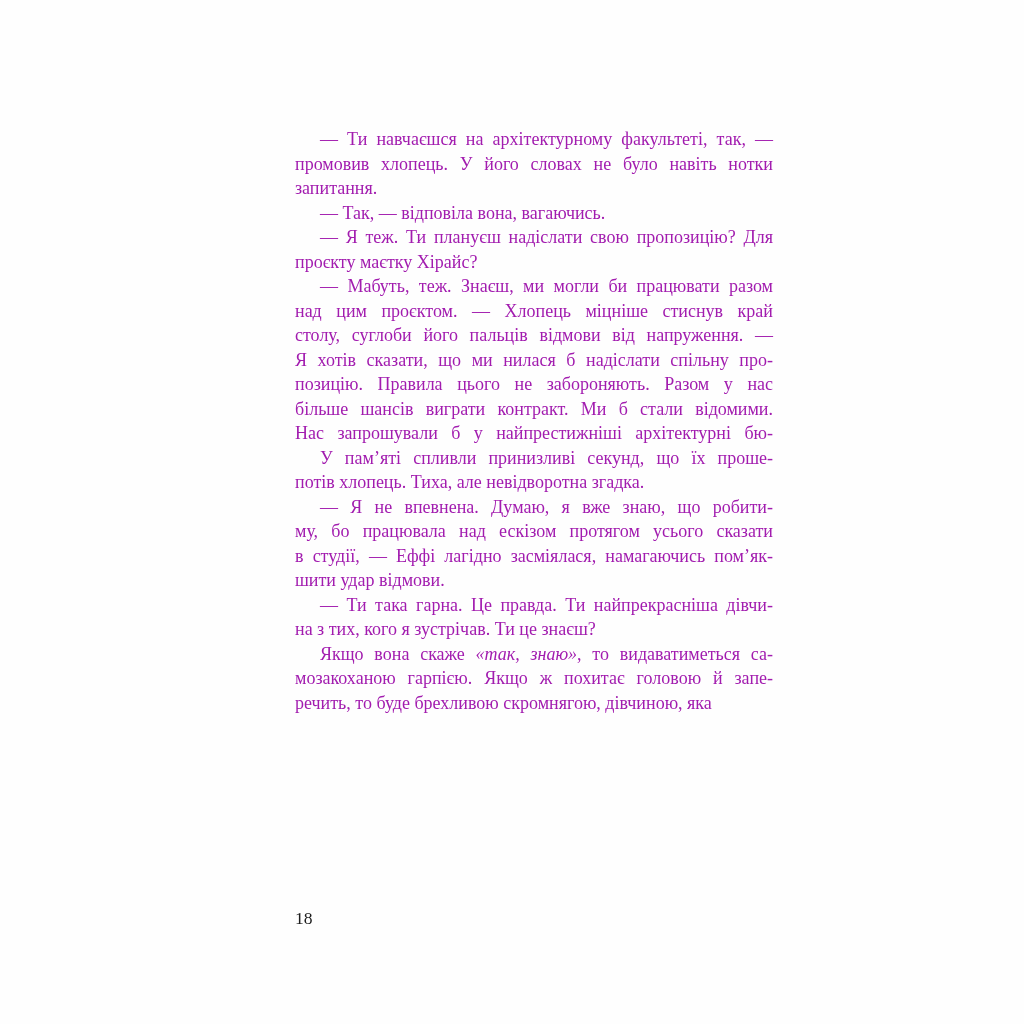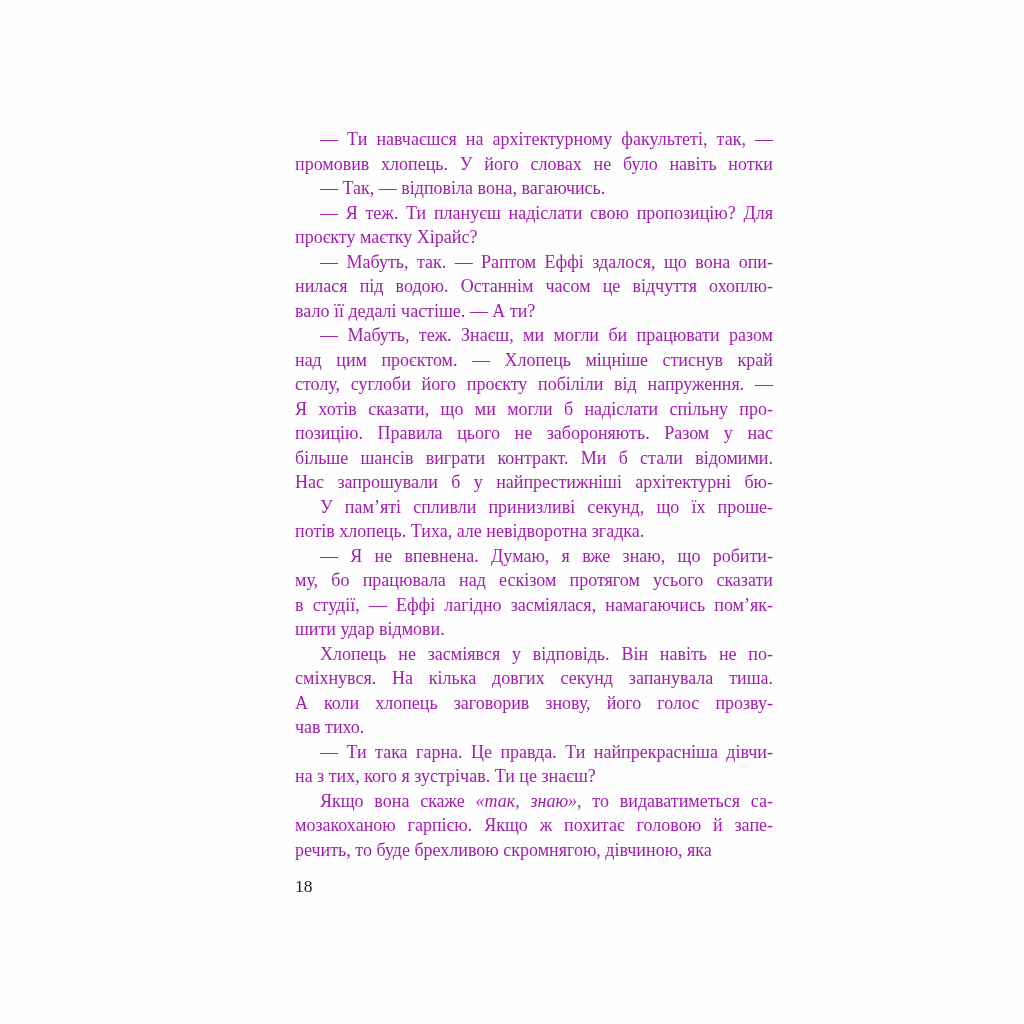--- a/index.html
+++ b/index.html
@@ -41,74 +41,64 @@
     text-indent: 25px;
   }
   .text-line.para-last {
     text-align-last: left;
   }
   .text-line i {
   }
   .page-number {
     position: absolute;
     left: 295px;
-    top: 874px;
+    top: 906px;
     font-size: 17.6px;
     line-height: 24.5px;
     color: #1e1e1e;
     text-align: right;
   }
 </style>
 </head>
 <body>
 
 <div class="book-page">
   <div class="text-block" id="text-block">
       <div class="paragraph">
         <div class="text-line para-first">— Ти навчаєшся на архітектурному факультеті, так, —</div>
         <div class="text-line">промовив хлопець. У його словах не було навіть нотки</div>
+        <div class="text-line para-last">запитання.</div>
       </div>
       <div class="paragraph">
         <div class="text-line para-first para-last">— Так, — відповіла вона, вагаючись.</div>
       </div>
       <div class="paragraph">
         <div class="text-line para-first">— Я теж. Ти плануєш надіслати свою пропозицію? Для</div>
         <div class="text-line para-last">проєкту маєтку Хірайс?</div>
       </div>
       <div class="paragraph">
-        <div class="text-line para-first">— Мабуть, так. — Раптом Еффі здалося, що вона опи-</div>
-        <div class="text-line">нилася під водою. Останнім часом це відчуття охоплю-</div>
-        <div class="text-line para-last">вало її дедалі частіше. — А ти?</div>
-      </div>
-      <div class="paragraph">
         <div class="text-line para-first">— Мабуть, теж. Знаєш, ми могли би працювати разом</div>
         <div class="text-line">над цим проєктом. — Хлопець міцніше стиснув край</div>
-        <div class="text-line">столу, суглоби його проєкту побіліли від напруження. —</div>
-        <div class="text-line">Я хотів сказати, що ми могли б надіслати спільну про-</div>
+        <div class="text-line">столу, суглоби його пальців відмови від напруження. —</div>
+        <div class="text-line">Я хотів сказати, що ми нилася б надіслати спільну про-</div>
         <div class="text-line">позицію. Правила цього не забороняють. Разом у нас</div>
         <div class="text-line">більше шансів виграти контракт. Ми б стали відомими.</div>
         <div class="text-line">Нас запрошували б у найпрестижніші архітектурні бю-</div>
       </div>
       <div class="paragraph">
         <div class="text-line para-first">У пам’яті спливли принизливі секунд, що їх проше-</div>
         <div class="text-line para-last">потів хлопець. Тиха, але невідворотна згадка.</div>
       </div>
       <div class="paragraph">
         <div class="text-line para-first">— Я не впевнена. Думаю, я вже знаю, що робити-</div>
         <div class="text-line">му, бо працювала над ескізом протягом усього сказати</div>
         <div class="text-line">в студії, — Еффі лагідно засміялася, намагаючись пом’як-</div>
         <div class="text-line para-last">шити удар відмови.</div>
       </div>
       <div class="paragraph">
-        <div class="text-line para-first">Хлопець не засміявся у відповідь. Він навіть не по-</div>
-        <div class="text-line">сміхнувся. На кілька довгих секунд запанувала тиша.</div>
-        <div class="text-line">А коли хлопець заговорив знову, його голос прозву-</div>
-        <div class="text-line para-last">чав тихо.</div>
-      </div>
-      <div class="paragraph">
         <div class="text-line para-first">— Ти така гарна. Це правда. Ти найпрекрасніша дівчи-</div>
         <div class="text-line para-last">на з тих, кого я зустрічав. Ти це знаєш?</div>
       </div>
       <div class="paragraph">
         <div class="text-line para-first">Якщо вона скаже <i>«так, знаю»</i>, то видаватиметься са-</div>
         <div class="text-line">мозакоханою гарпією. Якщо ж похитає головою й запе-</div>
         <div class="text-line para-last">речить, то буде брехливою скромнягою, дівчиною, яка</div>
       </div>
     </div>
   <div class="page-number">18</div>

